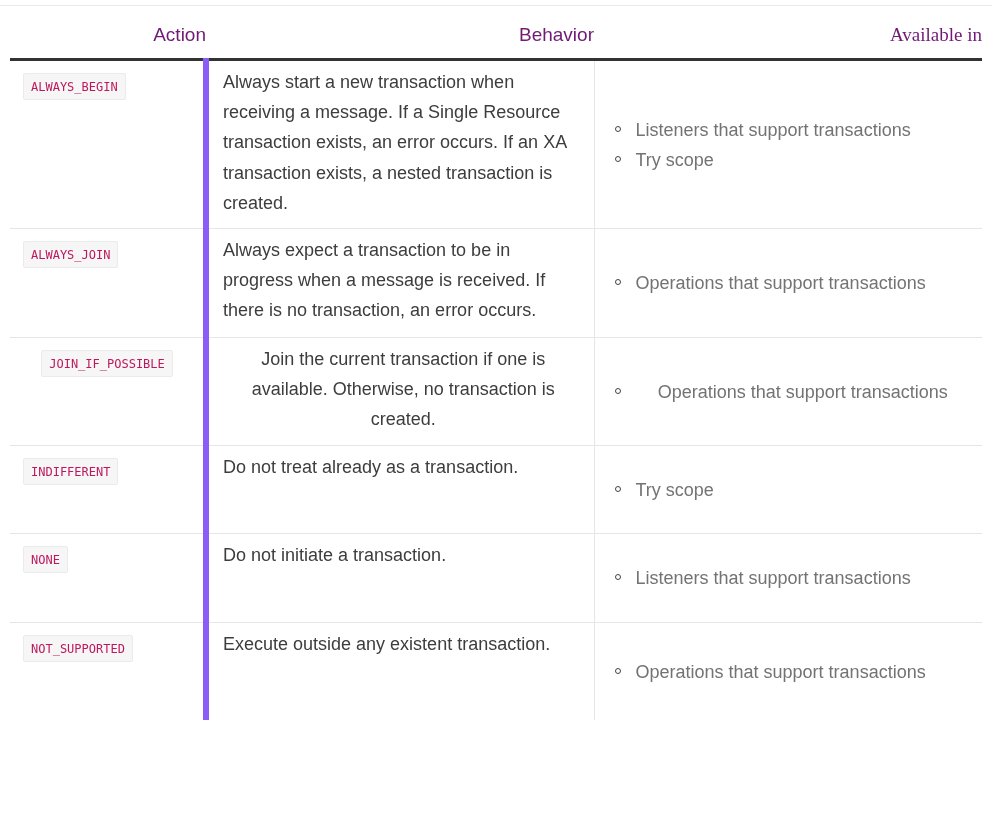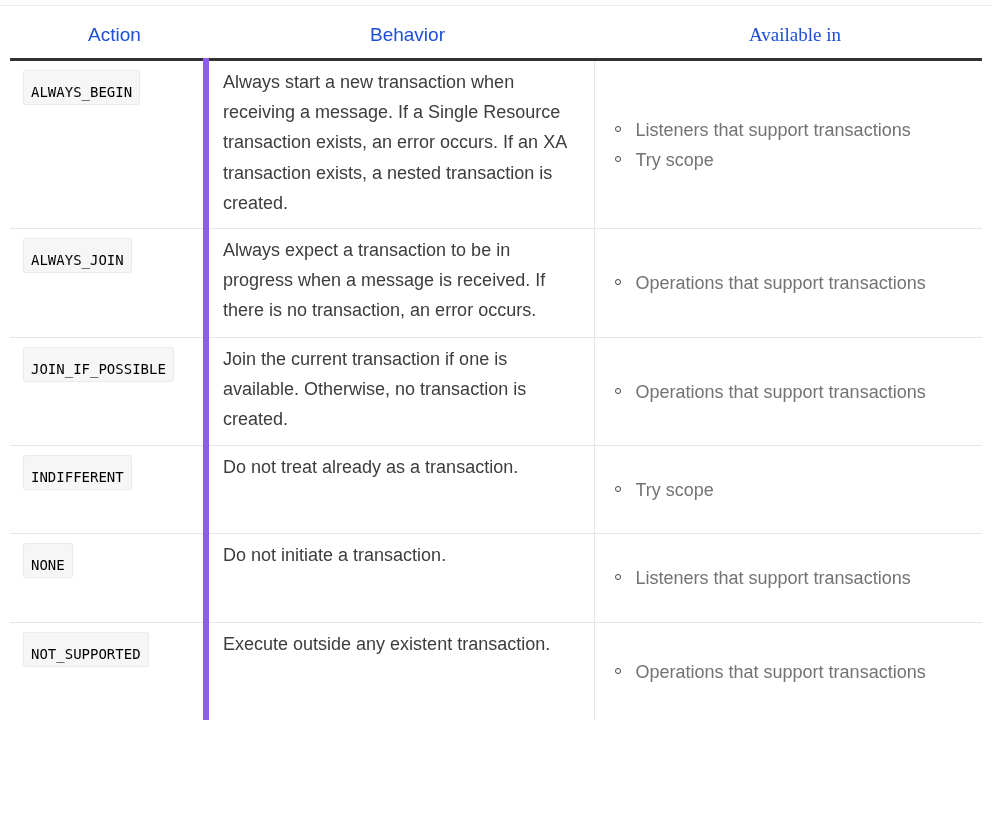--- a/index.html
+++ b/index.html
@@ -12,52 +12,52 @@
       position: absolute; left: 0; top: 5px; width: 992px; height: 1px; background: #ececec;
     }
     table.tx {
       position: absolute; left: 10px; top: 14px;
       width: 972px; border-collapse: collapse; table-layout: fixed;
     }
     table.tx col.c1 { width: 196px; }
     table.tx col.c2 { width: 388px; }
     table.tx col.c3 { width: 388px; }
     thead th {
-      text-align: center; font-weight: normal; font-size: 19px; color: #1d4ed8;
+      text-align: right; font-weight: normal; font-size: 19px; color: #701a75;
       padding: 8px 0 10px 13px; height: 26px;
       border-bottom: 3px solid #333333;
     }
     thead th.h2 { padding-left: 15px; }
     thead th.h3 { padding-left: 14px; font-family: Liberation Serif, serif; }
     tbody td {
       vertical-align: top; font-size: 18px; line-height: 30.2px;
       border-bottom: 1px solid #e6e6e6;
       padding: 6px 12px 8px 14px;
     }
     tbody td.c-action { padding-left: 13px; padding-top: 9px; }
     tbody td.c-behavior { border-left: 6px solid #8b5cf6; border-right: 1px solid #e6e6e6; padding-left: 14px; padding-right: 10px; }
     tbody td.c-avail { vertical-align: middle; padding-left: 16px; padding-top: 0; padding-bottom: 0; }
     tbody tr:last-child td { border-bottom: none; }
     code.chip {
       display: inline-block;
       font-family: "DejaVu Sans Mono", "Liberation Mono", monospace;
-      font-size: 14px; line-height: 18px; color: #000000;
+      font-size: 12px; line-height: 18px; color: #be185d;
       background: #f6f6f6; border: 1px solid #ebebeb; border-radius: 2px;
-      padding: 12px 7px 3px 7px;
+      padding: 4px 7px 3px 7px;
     }
     ul.avail { list-style: none; margin: 0; padding: 0; }
     ul.avail li { position: relative; padding-left: 25px; font-size: 18px; line-height: 30px; color: #737373; white-space: nowrap; }
     ul.avail li .bullet {
       position: absolute; left: 4px; top: 11px; width: 6px; height: 6px;
       border: 1.5px solid #444; border-radius: 50%; box-sizing: border-box;
     }
     tr.r1 td { height: 150px; }
     tr.r2 td { height: 91px; }
     tr.r3 td { height: 120px; }
-    tr.r4 td { height: 90px; }
+    tr.r4 td { height: 90px; text-align: center; }
     tr.r5 td { height: 70px; }
     tr.r6 td { height: 71px; }
     tr.r7 td { height: 80px; }
   </style>
 </head>
 <body>
 
 <div class="top-rule"></div>
 
 <table class="tx">

